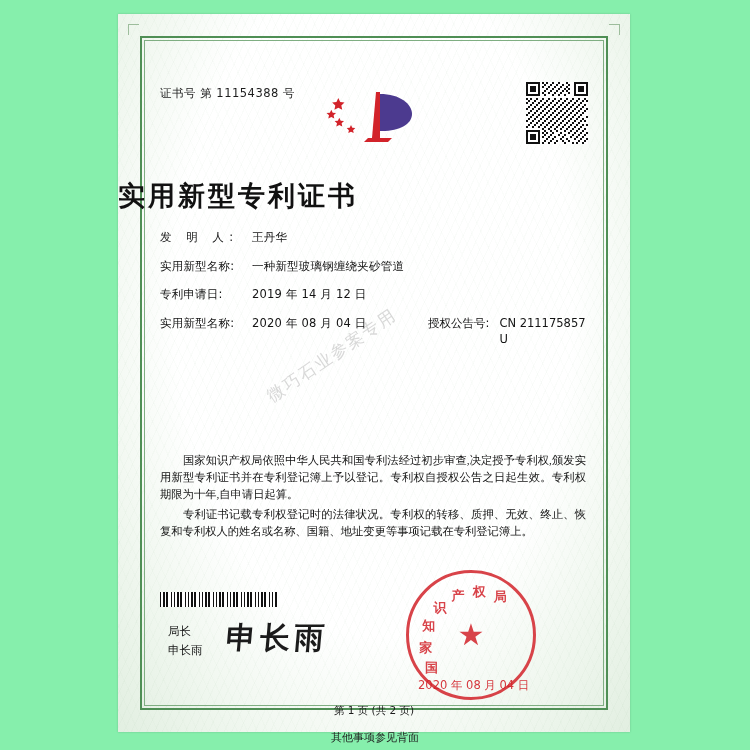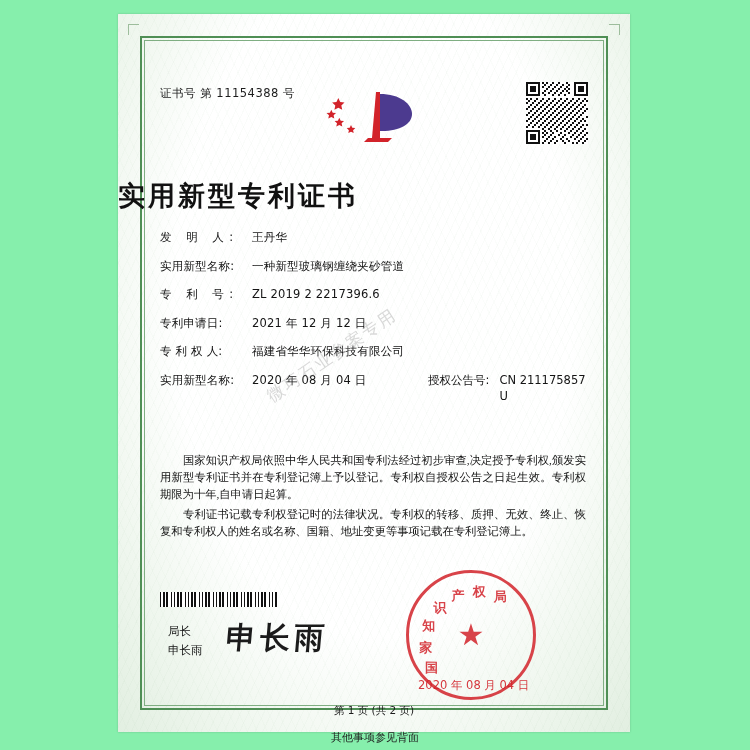--- a/index.html
+++ b/index.html
@@ -566,30 +566,22 @@
     <div class="fields">
       <div class="frow">
         <div class="flabel sp1">发 明 人:</div>
         <div class="fvalue">王丹华</div>
       </div>
       <div class="frow">
         <div class="flabel">实用新型名称:</div>
         <div class="fvalue">一种新型玻璃钢缠绕夹砂管道</div>
       </div>
       <div class="frow">
-        <div class="flabel sp1">专 利 号:</div>
-        <div class="fvalue">ZL 2019 2 2217396.6</div>
-      </div>
-      <div class="frow">
         <div class="flabel">专利申请日:</div>
-        <div class="fvalue">2021 年 12 月 12 日</div>
-      </div>
-      <div class="frow">
-        <div class="flabel">专 利 权 人:</div>
-        <div class="fvalue">福建省华华环保科技有限公司</div>
+        <div class="fvalue">2019 年 14 月 12 日</div>
       </div>
       <div class="frow inline-two">
         <div class="flabel">实用新型名称:</div>
         <div class="fvalue">2020 年 08 月 04 日</div>
         <div class="second-label">授权公告号:</div>
         <div class="second-value">CN 211175857 U</div>
       </div>
     </div>
 
     <div class="paragraphs">

